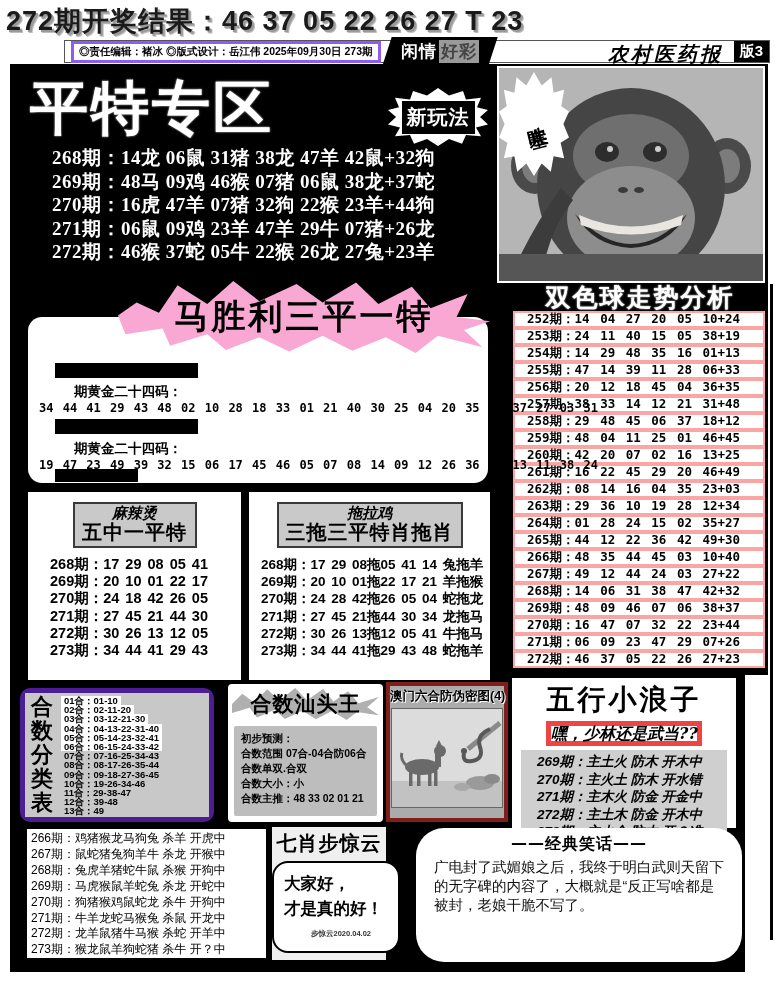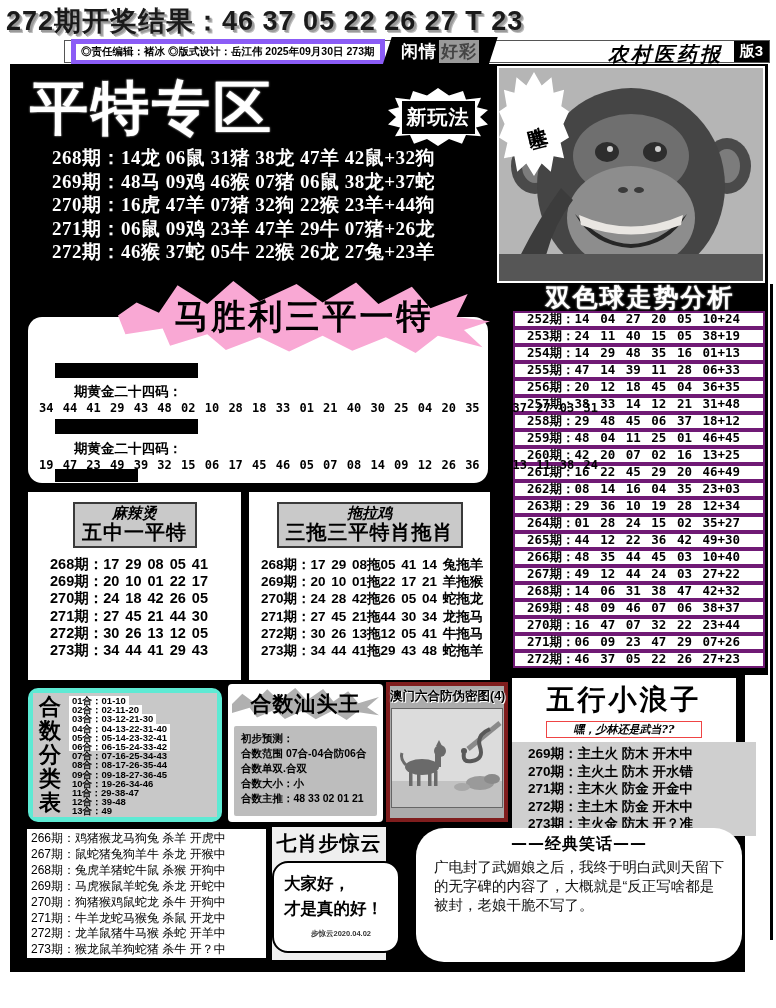--- a/index.html
+++ b/index.html
@@ -9,21 +9,21 @@
     margin:0 auto; overflow:hidden;
     font-family:"Liberation Sans", sans-serif; color:#000;
   }
   .abs { position:absolute; }
 
   
   .result-line { left:6px; top:3px; font-size:27px; font-weight:900; letter-spacing:1px;
     color:#1a1a1a; text-shadow:2px 2px 0 #9a9a9a, 3px 3px 0 #bdbdbd; white-space:nowrap; }
   .infobar { left:64px; top:40px; width:706px; height:23px; border:1px solid #555;
     display:flex; align-items:center; }
-  .editor-box { margin-left:6px; border:5px solid #8b5cf6; font-size:10.5px; font-weight:bold;
+  .editor-box { margin-left:6px; border:3px solid #8b5cf6; font-size:10.5px; font-weight:bold;
     padding:1px 5px; white-space:nowrap; }
   .ribbon { position:absolute; left:322px; top:-4px; height:29px; background:#000;
     transform:skewX(-18deg); display:flex; align-items:center; padding:0 14px; }
   .ribbon .r1 { color:#fff; font-size:17px; font-weight:900; transform:skewX(18deg); letter-spacing:1px; }
   .ribbon .r2 { color:#444; background:#9a9a9a; font-size:17px; font-weight:900;
     transform:skewX(18deg); margin-left:2px; padding:0 2px; letter-spacing:1px; }
   .paper-name { position:absolute; right:46px; top:0px; font-family:"DejaVu Serif", serif;
     font-style:italic; font-weight:900; font-size:20px; letter-spacing:3px; white-space:nowrap; }
   .page-badge { position:absolute; right:0; top:0; bottom:0; background:#000; color:#fff;
     font-size:15px; font-weight:900; display:flex; align-items:center; padding:0 6px; }
@@ -52,21 +52,21 @@
     border:2px solid #fff; overflow:hidden; }
   .wow-bubble { left:499px; top:72px; width:70px; height:104px; background:#fff;
     display:flex; align-items:center; justify-content:center; z-index:5; }
   .wow-text { writing-mode:vertical-rl; transform:rotate(-14deg); font-size:19px;
     font-weight:900; color:#000; letter-spacing:2px; }
 
   
   .ssq-title { left:512px; top:281px; width:256px; text-align:center; color:#fff;
     font-size:25px; font-weight:900; letter-spacing:2px; white-space:nowrap; text-shadow:0 0 2px #fff; }
   .ssq-rows { left:513px; top:311px; width:252px; }
-  .ssq-rows .row-item { background:#fff; border:2px solid #701a75; height:17px;
+  .ssq-rows .row-item { background:#fff; border:2px solid #fca5a5; height:17px;
     line-height:12.5px; padding:0 0 0 12px; font-size:12.5px; font-weight:bold;
     font-family:"DejaVu Sans Mono", monospace; white-space:nowrap; word-spacing:3px; }
 
   
   .masheng-burst { left:118px; top:281px; width:372px; height:72px; background:#f9a8d4;
     clip-path:polygon(0% 48%,5% 30%,11% 44%,16% 6%,24% 32%,31% 0%,38% 28%,48% 4%,55% 30%,
     64% 2%,70% 32%,79% 8%,84% 38%,94% 18%,91% 50%,100% 56%,93% 68%,98% 92%,86% 76%,
     80% 100%,72% 78%,63% 97%,55% 76%,46% 98%,38% 78%,29% 96%,24% 74%,14% 90%,12% 66%,2% 74%);
     display:flex; align-items:center; justify-content:center; z-index:4; }
   .masheng-title { font-size:34px; font-weight:900; letter-spacing:3px; color:#000; white-space:nowrap; }
@@ -87,21 +87,21 @@
     font-size:15px; line-height:17px; }
   .tip-title { font-size:20px; font-weight:900; letter-spacing:1px; line-height:21px; white-space:nowrap; }
   .tip-rows { margin-top:8px; font-weight:bold; }
   .malatang-box .tip-label { width:124px; }
   .tuolaji-box .tip-label { width:186px; }
   .malatang-box .tip-rows { padding-left:22px; font-size:14.5px; }
   .tuolaji-box .tip-rows { padding-left:12px; font-size:13.5px; }
   .tip-rows .row-item { line-height:17.2px; white-space:nowrap; word-spacing:2px; }
 
   
-  .heshu-box { left:28px; top:688px; width:194px; height:134px; background:#5eead4;
+  .heshu-box { left:20px; top:688px; width:194px; height:134px; background:#4c1d95;
     border-radius:10px; padding:5px; display:flex; }
   .heshu-inner { background:#c8c8c8; flex:1; display:flex; }
   .heshu-vtitle { width:34px; font-size:22px; font-weight:900; line-height:24px;
     text-align:center; word-break:break-all; padding-top:2px; font-family:"Liberation Serif", serif; }
   .heshu-list { flex:1; padding:3px 0 0 2px; font-size:9.5px; font-weight:bold; }
   .heshu-list .row-item { line-height:9.2px; white-space:nowrap; width:fit-content; padding:0 3px; }
   .heshu-list .row-item:nth-child(-n+6) { background:#fff; }
 
   
   .king-box { left:228px; top:684px; width:155px; height:138px; background:#fff; border-radius:4px; }
@@ -117,25 +117,25 @@
 
   
   .miti-box { left:386px; top:682px; width:122px; height:140px; background:#ababab; border:4px solid #7f1d1d; }
   .miti-title { font-size:12.5px; font-weight:900; text-align:center; padding-top:2px;
     white-space:nowrap; text-shadow:0 0 2px #fff, 1px 1px 0 #fff; }
   .miti-img { margin:3px auto 0; width:112px; height:100px; background:#dcdcdc; border:1px solid #666; }
 
   
   .wuxing-box { left:512px; top:678px; width:224px; height:150px; background:#fff; }
   .wuxing-title { text-align:center; font-size:28px; font-weight:900; letter-spacing:3px; margin-top:3px; }
-  .wuxing-sub { margin:2px auto 0; width:156px; border:1px solid #ef4444; text-align:center;
-    font-family:"DejaVu Serif", serif; font-style:italic; font-weight:bold; font-size:11px;
+  .wuxing-sub { margin:2px auto 0; width:156px; border:5px solid #ef4444; text-align:center;
+    font-family:"DejaVu Serif", serif; font-style:italic; font-weight:bold; font-size:16px;
     line-height:15px; white-space:nowrap; }
-  .wuxing-panel { margin:4px auto 0; width:244px; height:94px; background:#cfcfcf;
-    padding:3px 0 0 16px; font-size:13.5px; font-weight:bold; }
+  .wuxing-panel { margin:4px auto 0; width:206px; height:94px; background:#cfcfcf;
+    padding:3px 0 0 16px; font-size:13.5px; font-weight:bold;font-style:italic; }
   .wuxing-panel .row-item { line-height:17.6px; white-space:nowrap; }
 
   
   .qixiao-box { left:25px; top:827px; width:243px; height:133px; background:#fff;
     border:2px solid #000; padding:2px 0 0 4px; }
   .qixiao-box .row-item { font-size:12px; font-weight:400; line-height:15.9px; white-space:nowrap; }
 
   
   .bjy-box { left:272px; top:827px; width:114px; height:133px; background:#efefef; }
   .bjy-title { text-align:center; font-size:20px; font-weight:900; letter-spacing:1px; margin-top:3px; }

